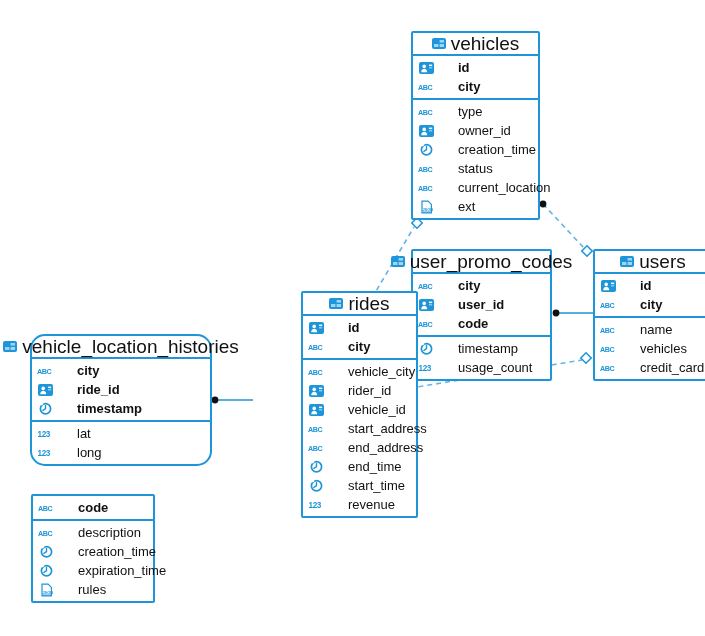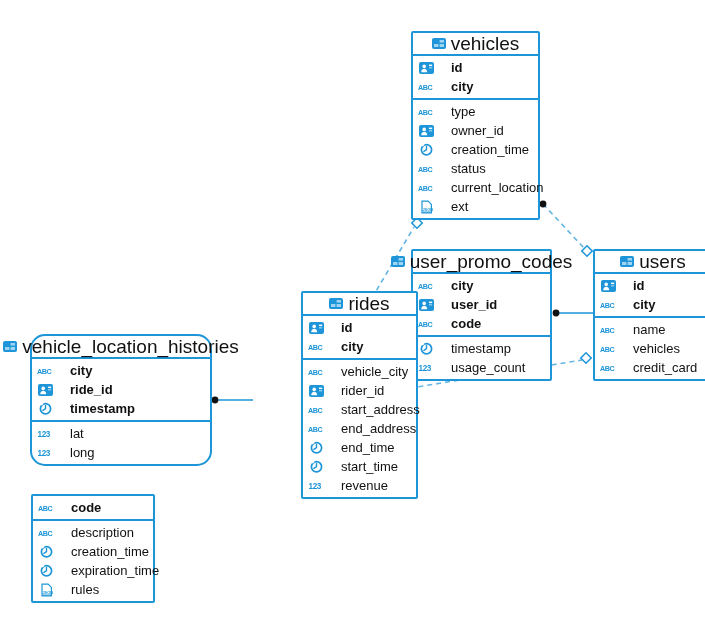--- a/index.html
+++ b/index.html
@@ -15,21 +15,21 @@
     border-radius:2px; box-sizing:border-box; z-index:2;
   }
   .er-header {
     height:21px; display:flex; align-items:center; justify-content:center;
     gap:5px; border-bottom:2px solid var(--accent);
     font-size:19px; color:#111; white-space:nowrap;
   }
   .er-section { padding:2px 0; }
   .er-section.fields { border-top:2px solid var(--accent); }
   .er-row {
-    height:19px; display:flex; align-items:center; gap:16px;
+    height:19px; display:flex; align-items:center; gap:23px;
     padding:0 4px 0 5px; font-size:13px; color:#111; white-space:nowrap;
   }
   .er-row.pk .fld-label { font-weight:bold; }
   .icn { width:17px; min-width:17px; display:flex; justify-content:center; align-items:center; }
   .hdr-icn { display:flex; align-items:center; }
 </style>
 </head>
 <body>
 
 <div id="canvas">
@@ -315,20 +315,32 @@
               <circle cx="5.2" cy="4.4" r="1.8" fill="#fff"></circle>
               <path d="M2.2 10.2 C2.2 7.8 4 6.8 5.2 6.8 C6.4 6.8 8.2 7.8 8.2 10.2 Z" fill="#fff"></path>
               <rect x="10" y="2.6" width="3.2" height="1.5" fill="#fff"></rect>
               <rect x="10" y="5.2" width="3.2" height="1.2" fill="#9fd4f2"></rect>
             </svg>
           </span>
           <span class="fld-label">rider_id</span>
         </div>
         <div class="er-row">
           <span class="icn">
+            <svg width="15" height="12" viewBox="0 0 15 12">
+              <rect x="0" y="0" width="15" height="12" rx="2" fill="#1d95d8"></rect>
+              <circle cx="5.2" cy="4.4" r="1.8" fill="#fff"></circle>
+              <path d="M2.2 10.2 C2.2 7.8 4 6.8 5.2 6.8 C6.4 6.8 8.2 7.8 8.2 10.2 Z" fill="#fff"></path>
+              <rect x="10" y="2.6" width="3.2" height="1.5" fill="#fff"></rect>
+              <rect x="10" y="5.2" width="3.2" height="1.2" fill="#9fd4f2"></rect>
+            </svg>
+          </span>
+          <span class="fld-label">vehicle_id</span>
+        </div>
+        <div class="er-row">
+          <span class="icn">
             <svg width="17" height="10" viewBox="0 0 17 10">
               <text x="0" y="8.2" font-size="7.2" font-weight="bold" letter-spacing="-0.4" fill="#1d95d8" font-family="Liberation Sans, sans-serif">ABC</text>
             </svg>
           </span>
           <span class="fld-label">start_address</span>
         </div>
         <div class="er-row">
           <span class="icn">
             <svg width="17" height="10" viewBox="0 0 17 10">
               <text x="0" y="8.2" font-size="7.2" font-weight="bold" letter-spacing="-0.4" fill="#1d95d8" font-family="Liberation Sans, sans-serif">ABC</text>

